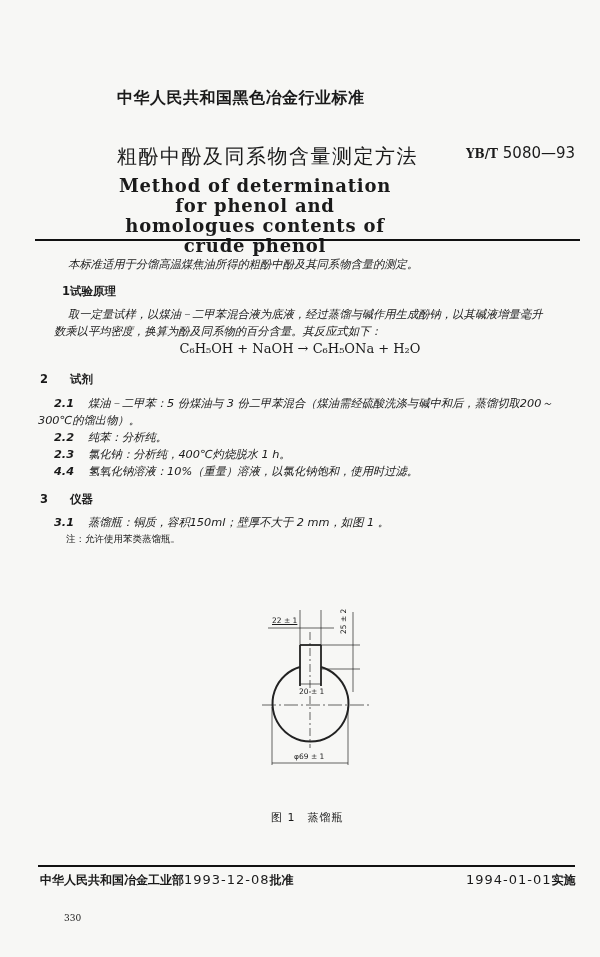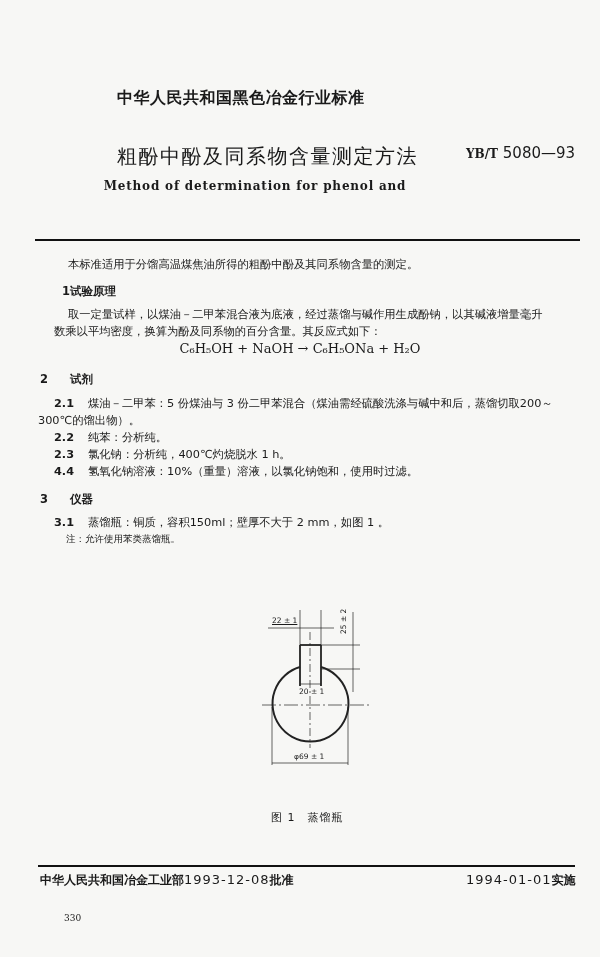--- a/index.html
+++ b/index.html
@@ -5,25 +5,25 @@
   html, body { margin:0; padding:0; }
   body {
     width:600px; height:957px; background:#f7f7f5; position:relative; overflow:hidden;
     font-family:"DejaVu Serif", serif; color:#1a1a1a;
   }
   .abs { position:absolute; }
   .std-title { left:117px; top:88px; font-family:"DejaVu Sans", sans-serif; font-weight:bold; font-size:16px; letter-spacing:0.5px; }
   .main-title { left:117px; top:143px; font-family:"DejaVu Sans", sans-serif; font-size:20px; letter-spacing:1.5px; }
   .std-code { left:466px; top:144px; font-family:"DejaVu Sans", sans-serif; font-size:15px; }
   .std-code b { font-family:"DejaVu Serif", serif; font-size:12px; font-weight:bold; }
-  .en-title { left:100px; top:176px; width:310px; text-align:center; font-family:"DejaVu Serif", serif; font-weight:bold; font-size:12px; line-height:20px; letter-spacing:0.8px; }
+  .en-title { left:100px; top:176px; width:310px; text-align:center; font-family:"DejaVu Serif", serif; font-weight:bold; font-size:18px; line-height:20px; letter-spacing:0.8px; }
   .rule { background:#111; height:2px; }
   .rule-top { left:35px; top:239px; width:545px; }
   .rule-bot { left:38px; top:865px; width:537px; }
-  .p { font-family:"DejaVu Sans", sans-serif; font-size:11.3px; line-height:14px; white-space:nowrap; }
+  .p { font-family:"DejaVu Sans", sans-serif; font-size:11.3px; line-height:14px; white-space:nowrap;font-style:italic; }
   .h { font-family:"DejaVu Sans", sans-serif; font-size:11.5px; font-weight:bold; }
   .num { font-weight:bold; display:inline-block; width:34px; }
   .formula { left:0; width:600px; top:341px; text-align:center; font-family:"DejaVu Serif", serif; font-size:13px; }
   .note { font-family:"DejaVu Sans", sans-serif; font-size:9.5px; }
   .fig-caption { left:271px; top:810px; font-family:"DejaVu Sans", sans-serif; font-size:11px; letter-spacing:1px; }
   .footer-left { left:40px; top:872px; font-family:"DejaVu Sans", sans-serif; font-size:12px; font-weight:bold; }
   .footer-left span.date { font-weight:normal; font-size:13px; letter-spacing:1px; }
   .footer-right { left:466px; top:872px; font-family:"DejaVu Sans", sans-serif; font-size:13px; letter-spacing:1px; }
   .footer-right span.lbl { font-size:12px; font-weight:bold; letter-spacing:0; }
   .page-num { left:64px; top:913px; font-family:"DejaVu Serif", serif; font-size:9px; }
@@ -33,20 +33,21 @@
 <body>
 
 <div class="abs std-title">中华人民共和国黑色冶金行业标准</div>
 <div class="abs main-title">粗酚中酚及同系物含量测定方法</div>
 <div class="abs std-code">
   <b>YB/T</b>
   <span>5080—93</span>
 </div>
 <div class="abs en-title">
   <div>Method of determination for phenol and</div>
+  <div>homologues contents of crude phenol</div>
 </div>
 
 <div class="abs rule rule-top"></div>
 
 <div class="abs p" style="left:68px; top:258px;">本标准适用于分馏高温煤焦油所得的粗酚中酚及其同系物含量的测定。</div>
 
 <div class="abs h" style="left:40px; top:284px;text-align:right;">
   <span style="display:inline-block;width:30px;">1</span><span>试验原理</span>
 </div>
 <div class="abs p" style="left:68px; top:308px;">取一定量试样，以煤油－二甲苯混合液为底液，经过蒸馏与碱作用生成酚钠，以其碱液增量毫升</div>

